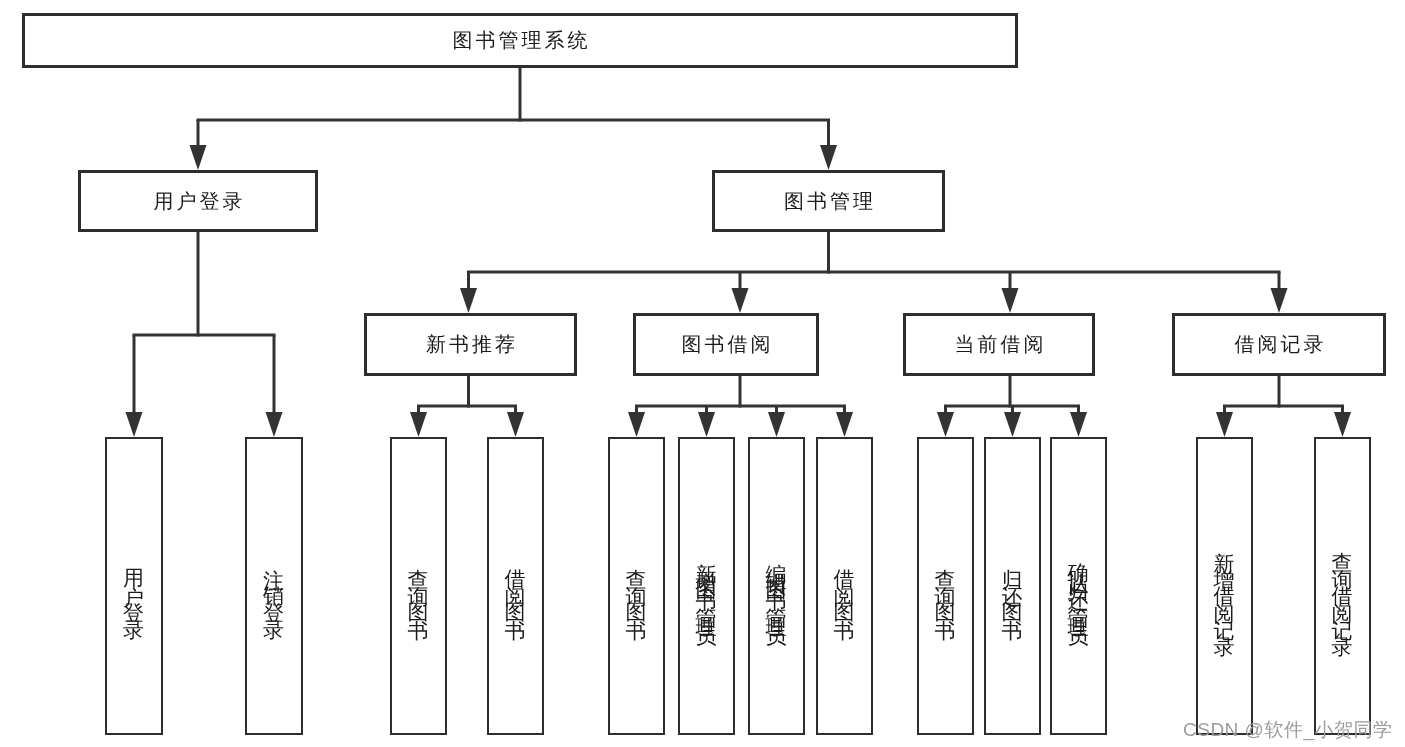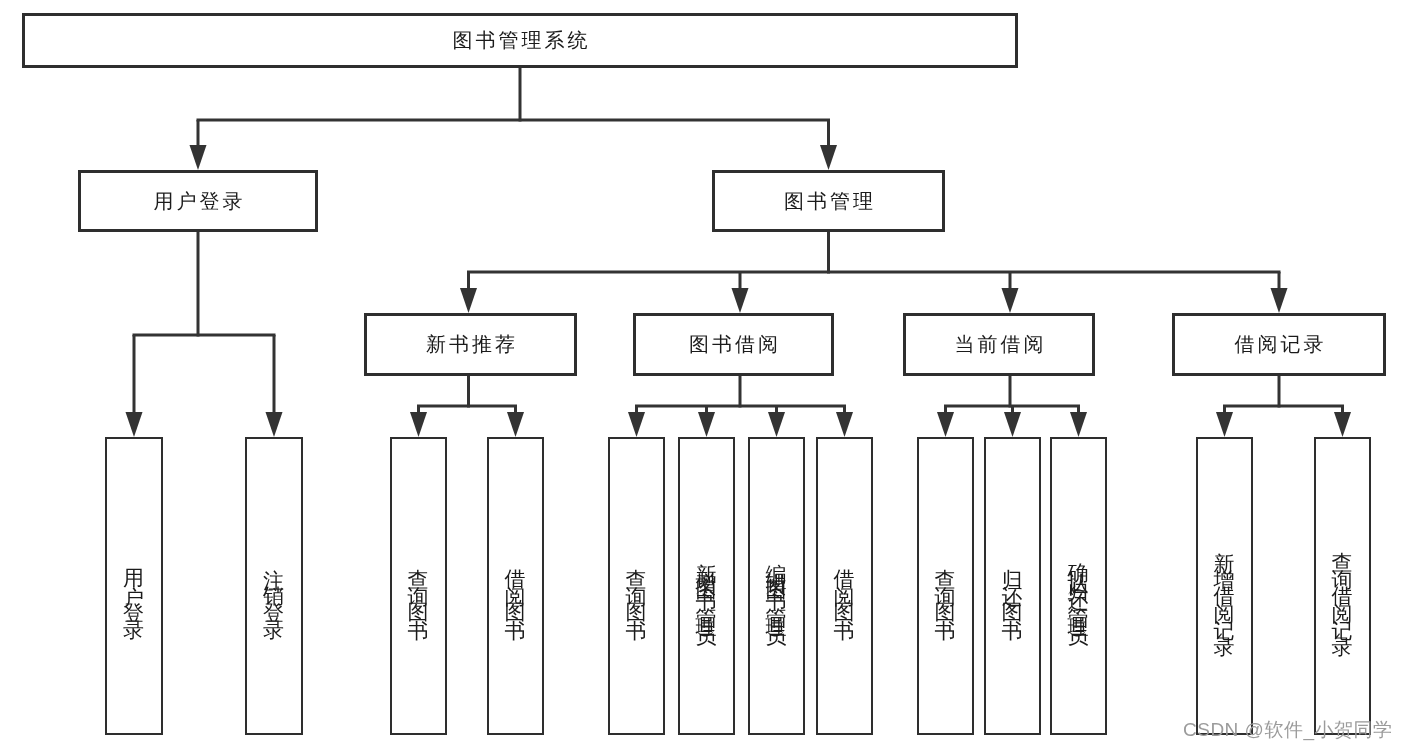--- a/index.html
+++ b/index.html
@@ -86,21 +86,21 @@
     </div>
     <div class="node" style="left: 78px; top: 170px; width: 240px; height: 62px; border-color: rgb(46, 46, 46);">
       <span class="label">用户登录</span>
     </div>
     <div class="node" style="left: 712px; top: 170px; width: 233px; height: 62px; border-color: rgb(46, 46, 46);">
       <span class="label">图书管理</span>
     </div>
     <div class="node" style="left: 364px; top: 313px; width: 213px; height: 63px; border-color: rgb(46, 46, 46);">
       <span class="label">新书推荐</span>
     </div>
-    <div class="node" style="left: 633px; top: 313px; width: 201px; height: 63px; border-color: rgb(46, 46, 46);">
+    <div class="node" style="left: 633px; top: 313px; width: 186px; height: 63px; border-color: rgb(46, 46, 46);">
       <span class="label">图书借阅</span>
     </div>
     <div class="node" style="left: 903px; top: 313px; width: 192px; height: 63px; border-color: rgb(46, 46, 46);">
       <span class="label">当前借阅</span>
     </div>
     <div class="node" style="left: 1172px; top: 313px; width: 214px; height: 63px; border-color: rgb(46, 46, 46); text-align: right;">
       <span class="label">借阅记录</span>
     </div>
     <div class="node vertical" style="left: 105px; top: 437px; width: 58px; height: 298px; border-color: rgb(46, 46, 46);">
       <span class="label" style="letter-spacing: 17px;">用户登录</span>

